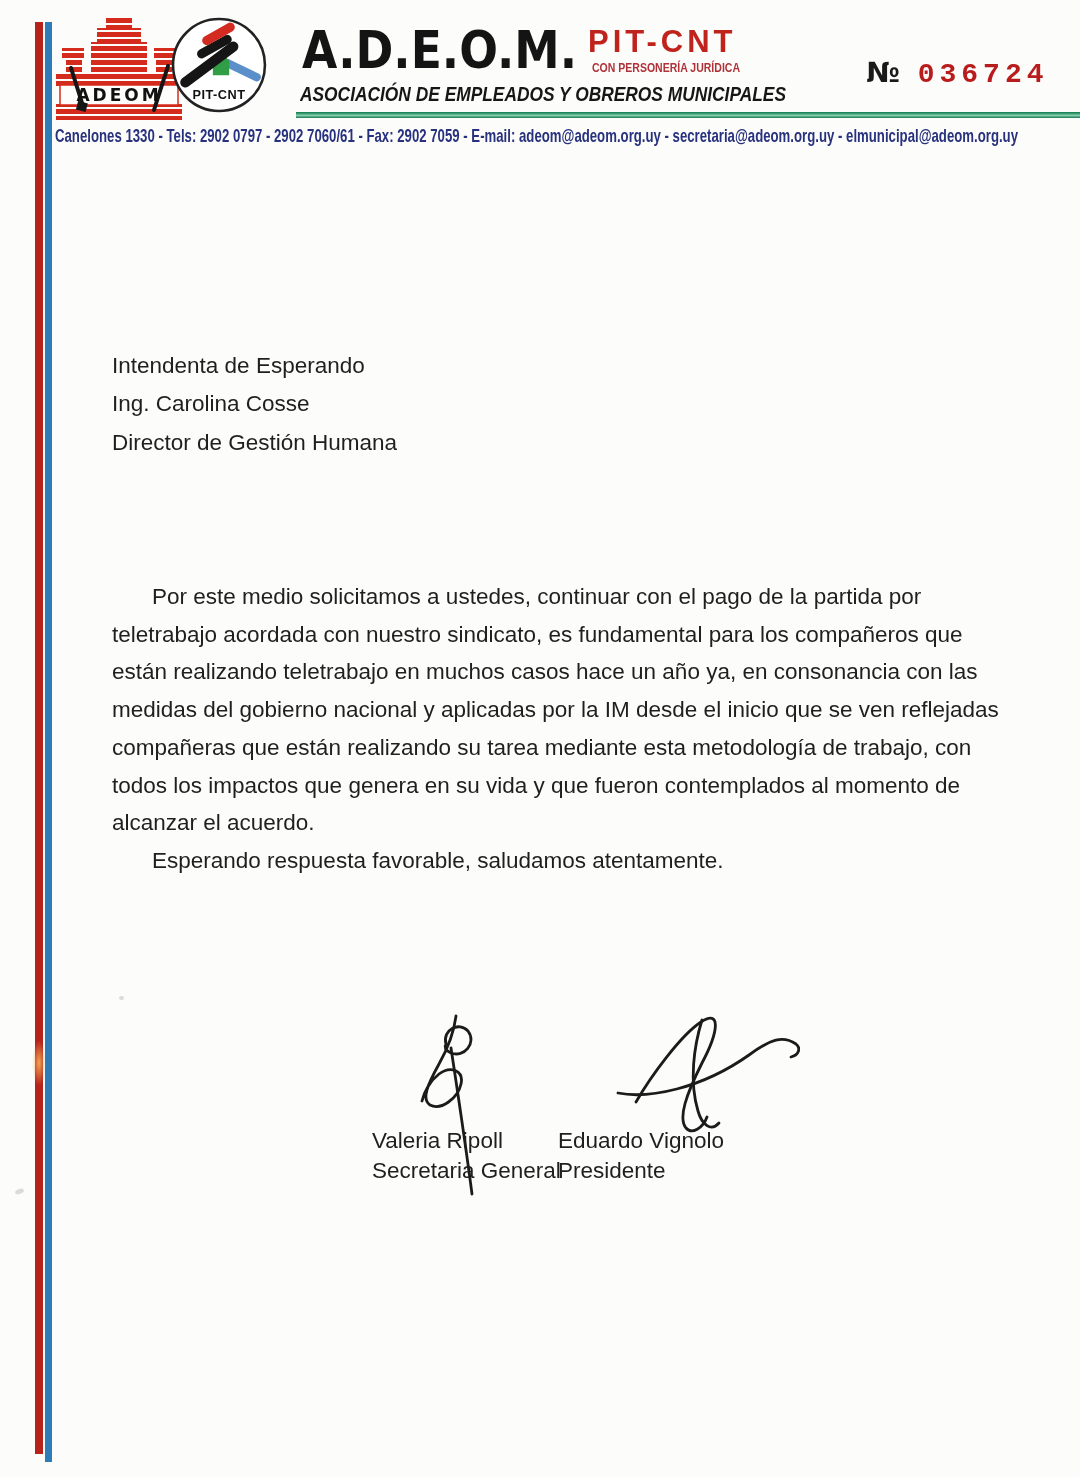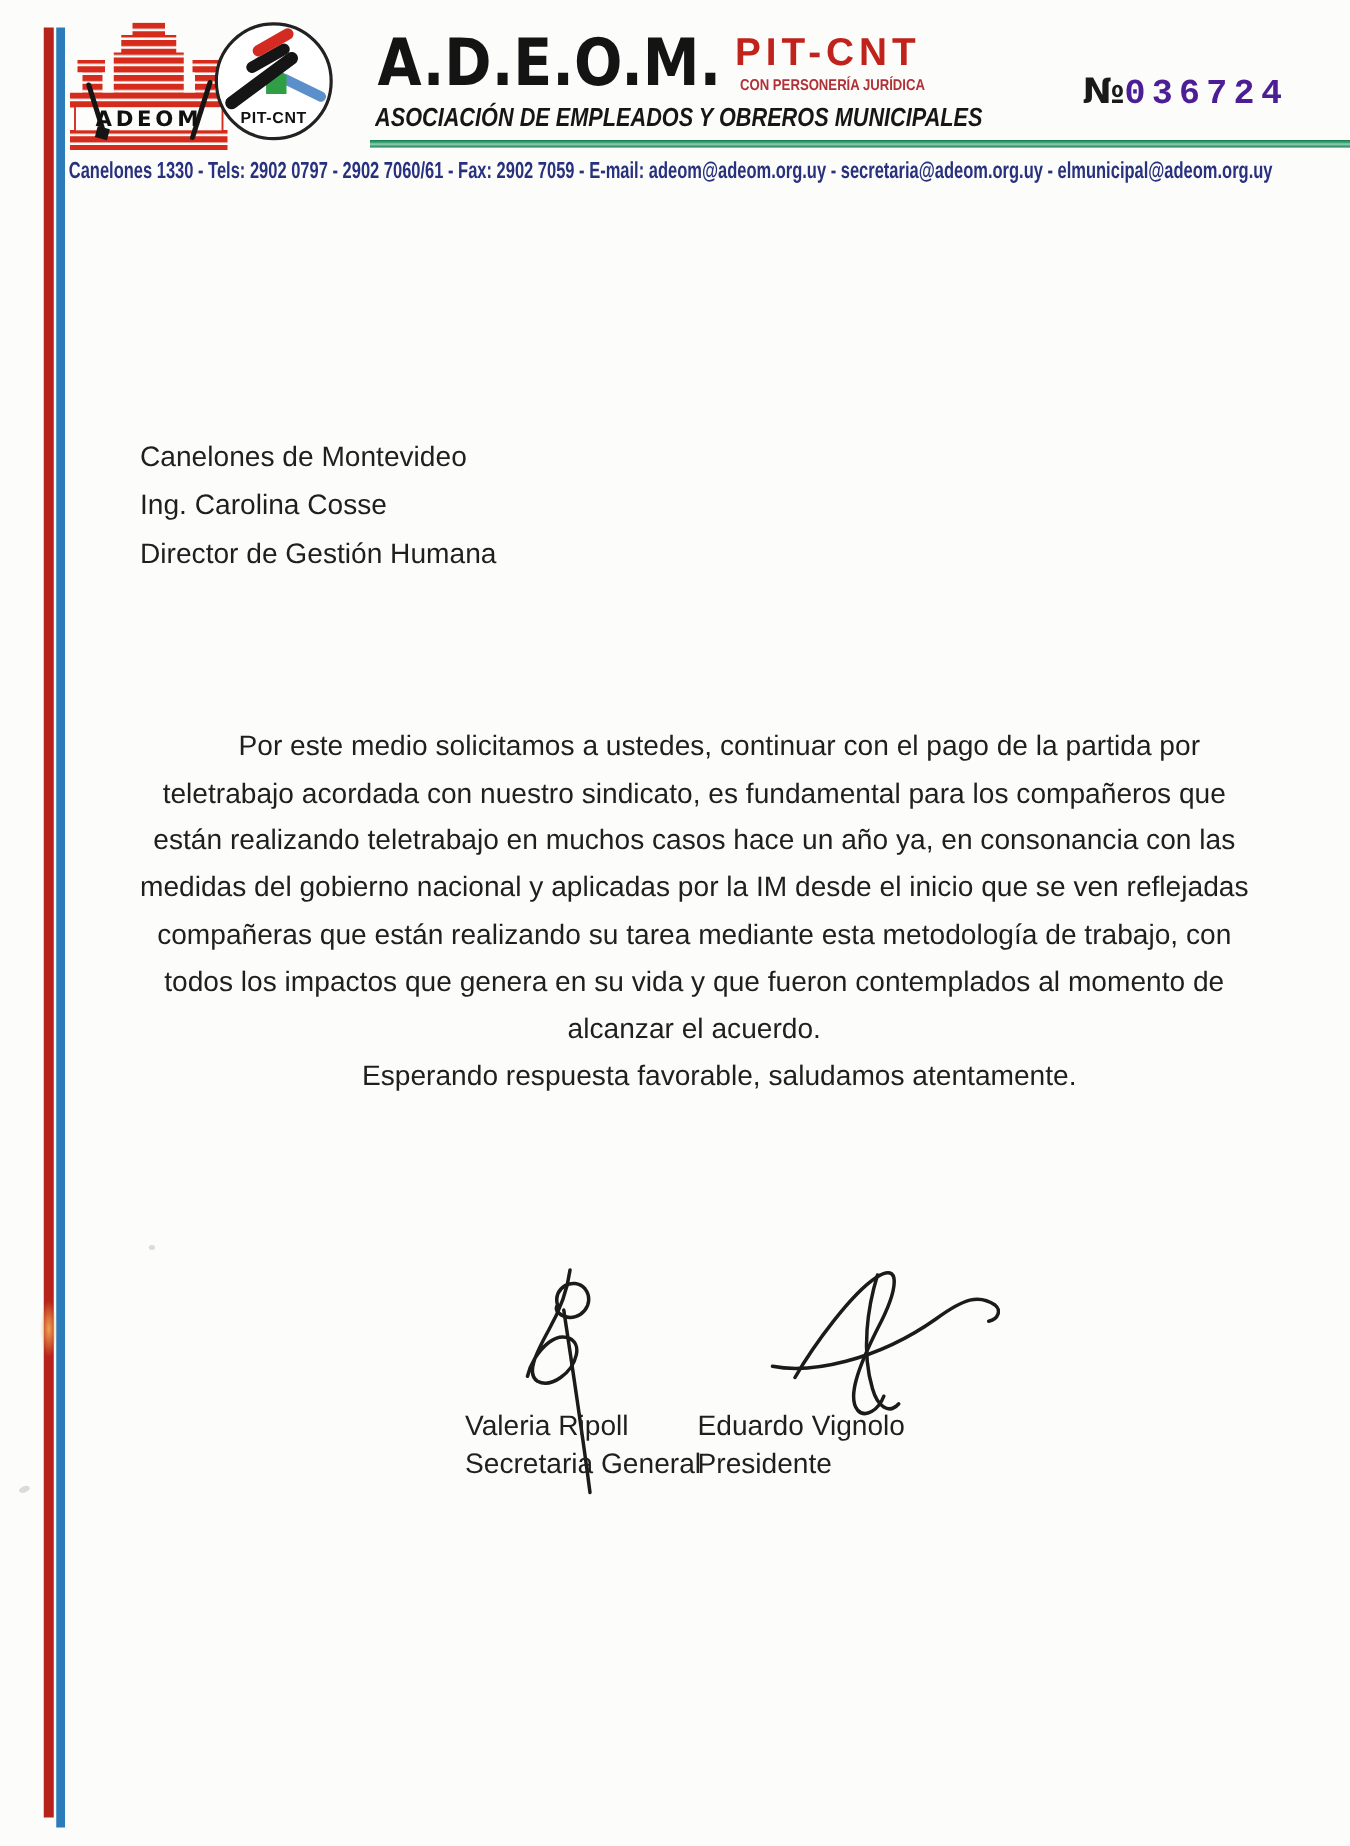--- a/index.html
+++ b/index.html
@@ -21,31 +21,31 @@
   .logo-building{position:absolute;left:50px;top:18px;}
   .logo-pitcnt{position:absolute;left:170px;top:16px;}
   .acronym-svg{position:absolute;left:302px;top:20px;}
   .pitcnt-red{position:absolute;left:588px;top:24px;font-size:31px;font-weight:800;
     letter-spacing:4px;color:#c0221c;white-space:nowrap;}
   .legal-svg{position:absolute;left:592px;top:58px;}
   .fullname-svg{position:absolute;left:300px;top:80px;}
   .doc-number{position:absolute;left:866px;top:56px;white-space:nowrap;}
   .doc-number .nsign{font-family:"DejaVu Sans",sans-serif;font-size:28px;font-weight:700;color:#1a1a1a;}
   .doc-number .digits{font-family:"Liberation Mono",monospace;font-size:28px;font-weight:700;
-    letter-spacing:5px;color:#4c1d95;}
+    letter-spacing:5px;color:#b91c1c;margin-left:18px;}
   .green-line{position:absolute;left:296px;top:112px;right:0;height:6px;
     background:linear-gradient(180deg,#16774c 0%,#43a97d 35%,#8fd2b4 55%,#16774c 100%);}
   .contact-svg{position:absolute;left:55px;top:123px;}
 
   
   .dateline{position:absolute;left:690px;top:242px;font-size:22.5px;white-space:nowrap;}
   .recipients{position:absolute;left:112px;top:347px;font-size:22.5px;line-height:38.3px;}
   .recipients div{white-space:nowrap;}
   .body-text{position:absolute;left:112px;top:578px;font-size:22.5px;line-height:37.7px;}
-  .body-text div{white-space:nowrap;text-align:center;}
+  .body-text div{white-space:nowrap;}
   .indent{padding-left:40px;}
 
   
   .sig-svg{position:absolute;left:380px;top:1000px;}
   .sig-col{position:absolute;width:220px;text-align:left;font-size:22.5px;line-height:30px;}
   .sig-col-1{left:372px;top:1126px;}
   .sig-col-2{left:558px;top:1126px;}
   .sig-name{white-space:nowrap;}
   .sig-title{white-space:nowrap;}
 </style>
@@ -112,21 +112,21 @@
   </div>
 
   <div class="green-line"></div>
 
   <svg class="contact-svg" width="970" height="26" viewBox="0 0 970 26">
     <text x="0" y="19" font-family="Liberation Sans" font-size="18.5" font-weight="700" fill="#27317e" textLength="963" lengthAdjust="spacingAndGlyphs">Canelones 1330 - Tels: 2902 0797 - 2902 7060/61 - Fax: 2902 7059 - E-mail: adeom@adeom.org.uy - secretaria@adeom.org.uy - elmunicipal@adeom.org.uy</text>
   </svg>
 
 
   <div class="recipients">
-    <div>Canelones de Montevideo</div>
+    <div>Intendenta de Esperando</div>
     <div>Ing. Carolina Cosse</div>
     <div>Director de Gestión Humana</div>
   </div>
 
   <div class="body-text">
     <div class="indent">Por este medio solicitamos a ustedes,  continuar con el pago de la partida por</div>
     <div>teletrabajo acordada con nuestro sindicato,  es fundamental para los compañeros que</div>
     <div>están realizando teletrabajo en muchos casos hace un año ya, en consonancia con las</div>
     <div>medidas del gobierno nacional y aplicadas por la IM desde el inicio que se ven reflejadas</div>
     <div>compañeras que están realizando su tarea mediante esta metodología de trabajo, con</div>

